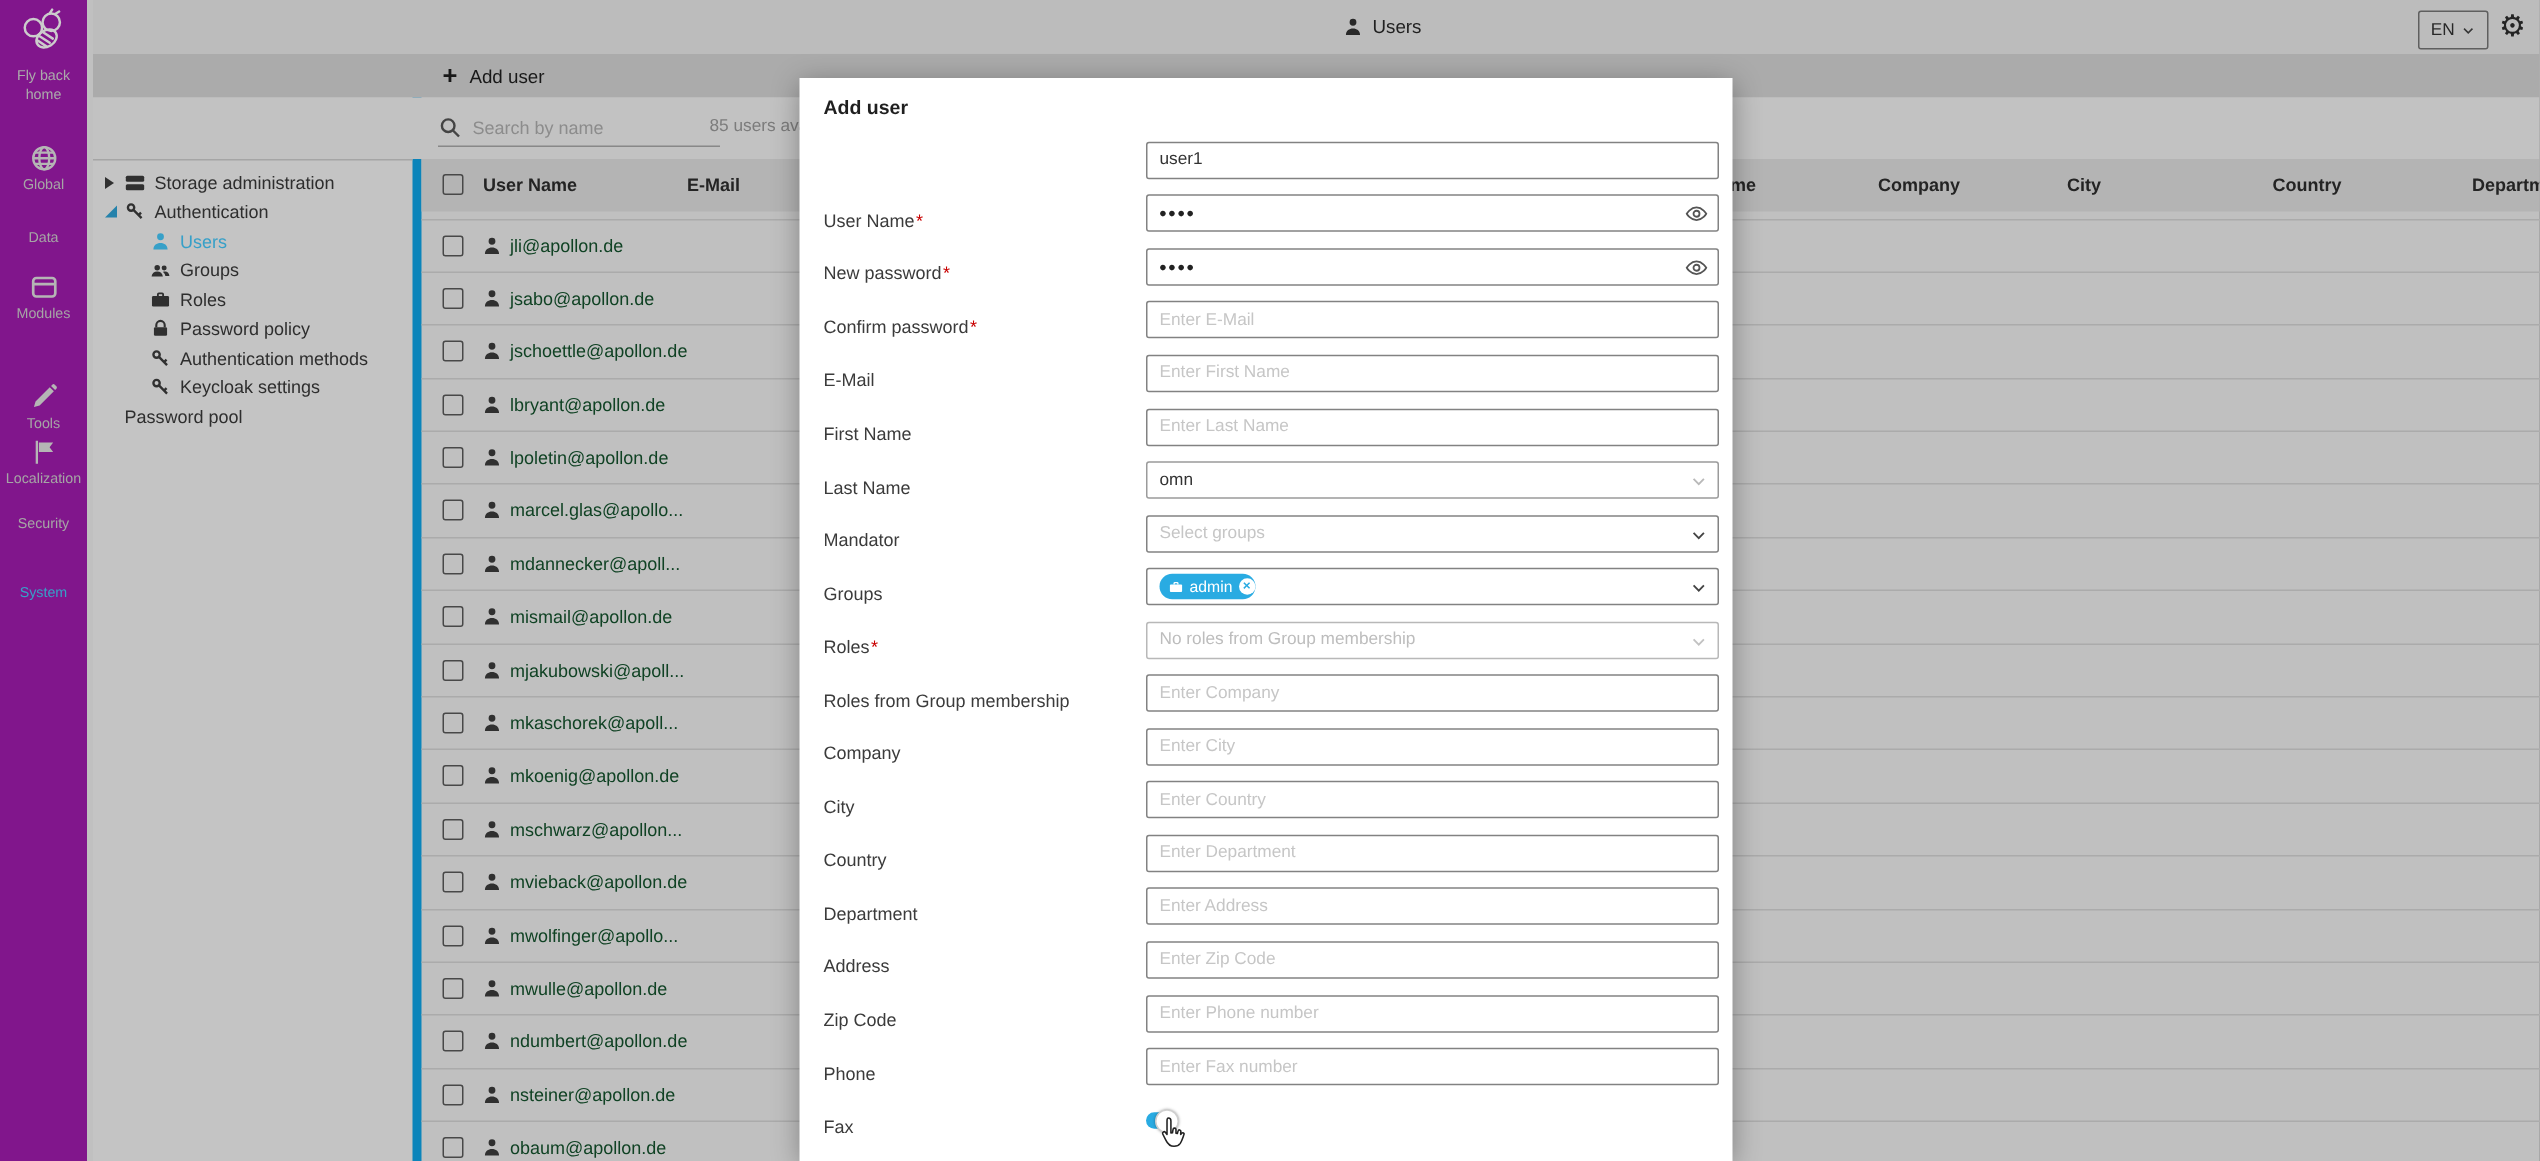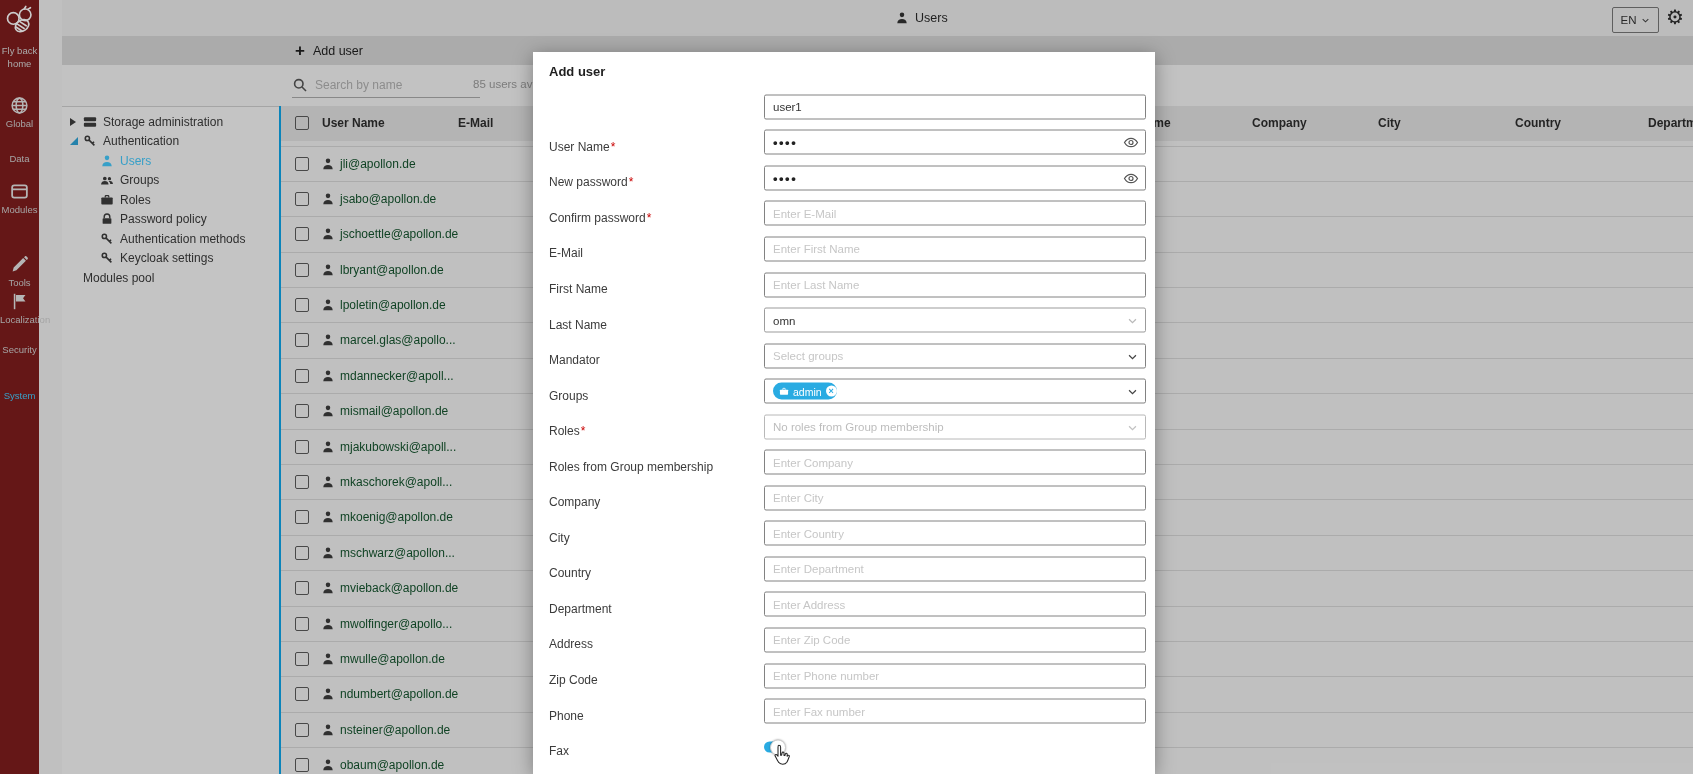--- a/index.html
+++ b/index.html
@@ -1,30 +1,30 @@
 <!DOCTYPE html>
 <html><head>
 <meta charset="utf-8">
 <style>
   * { margin:0; padding:0; box-sizing:border-box; }
   html,body { background:#888; }
   body { font-family:"Liberation Sans", sans-serif; }
   #app { position:relative; width:1693px; height:774px; overflow:hidden; background:#f1f1f1; }
 
   
-  .sidebar { position:absolute; left:0; top:0; width:39px; height:774px; background:#7f1d1d; z-index:10; }
+  .sidebar { position:absolute; left:0; top:0; width:58px; height:774px; background:#a21caf; z-index:10; }
   .logo { position:absolute; top:5px; left:50%; transform:translateX(-50%); }
   .home-label { position:absolute; top:44px; width:100%; text-align:center; color:#d6d6d6; font-size:9.5px; line-height:13px; }
   .side-item { position:absolute; width:100%; text-align:center; color:#d9d9d9; cursor:pointer; }
   .side-item .side-icon { display:block; margin:0 auto 3px auto; width:19px; height:19px; color:#e3e3e3; }
   .side-item .side-label { font-size:9.5px; color:#cfcfcf; }
   .side-item.active .side-label { color:#45c8fa; }
 
   
-  .tree-panel { position:absolute; left:62px; top:0; width:219px; height:774px; background:#f5f5f5; border-right:2px solid #0ea5e9; }
+  .tree-panel { position:absolute; left:62px; top:0; width:219px; height:774px; background:#f5f5f5; border-right:6px solid #0ea5e9; }
   .tree-panel-title { position:absolute; top:0; left:0; width:100%; height:36px; line-height:36px; text-align:center; font-size:12.5px; color:#2e2e2e; }
   .tree-sep { position:absolute; top:106px; left:0; width:100%; border-top:1px solid #cfcfcf; }
   .tree { position:absolute; top:112px; left:0; width:100%; }
   .tree-item { position:relative; height:19.5px; display:flex; align-items:center; font-size:12px; color:#3a3a3a; cursor:pointer; }
   .tree-item .expander { width:0; height:0; position:absolute; left:8px; }
   .expander.collapsed { border-top:4.5px solid transparent; border-bottom:4.5px solid transparent; border-left:6.5px solid #3c3c3c; }
   .expander.expanded { border-left:8px solid transparent; border-bottom:8px solid #2fa3d6; }
   .tree-item .tree-icon { width:14px; height:14px; color:#3c3c3c; position:absolute; }
   .tree-item.lv0 .tree-icon { left:21px; }
   .tree-item.lv0 .tree-label { margin-left:41px; }
@@ -275,21 +275,21 @@
   </div>
         <div class="tree-item lv1">
 
     <svg class="tree-icon">
             <use href="#i-key"></use>
           </svg>
     <span class="tree-label">Keycloak settings</span>
   </div>
         <div class="tree-item plain">
 
-    <span class="tree-label">Modules pool</span>
+    <span class="tree-label">Password pool</span>
   </div>
       </div>
   </div>
 
   <div class="band1"></div>
   <div class="band2"></div>
   <div class="band3"></div>
 
   <div class="main">
     <div class="users-title">

